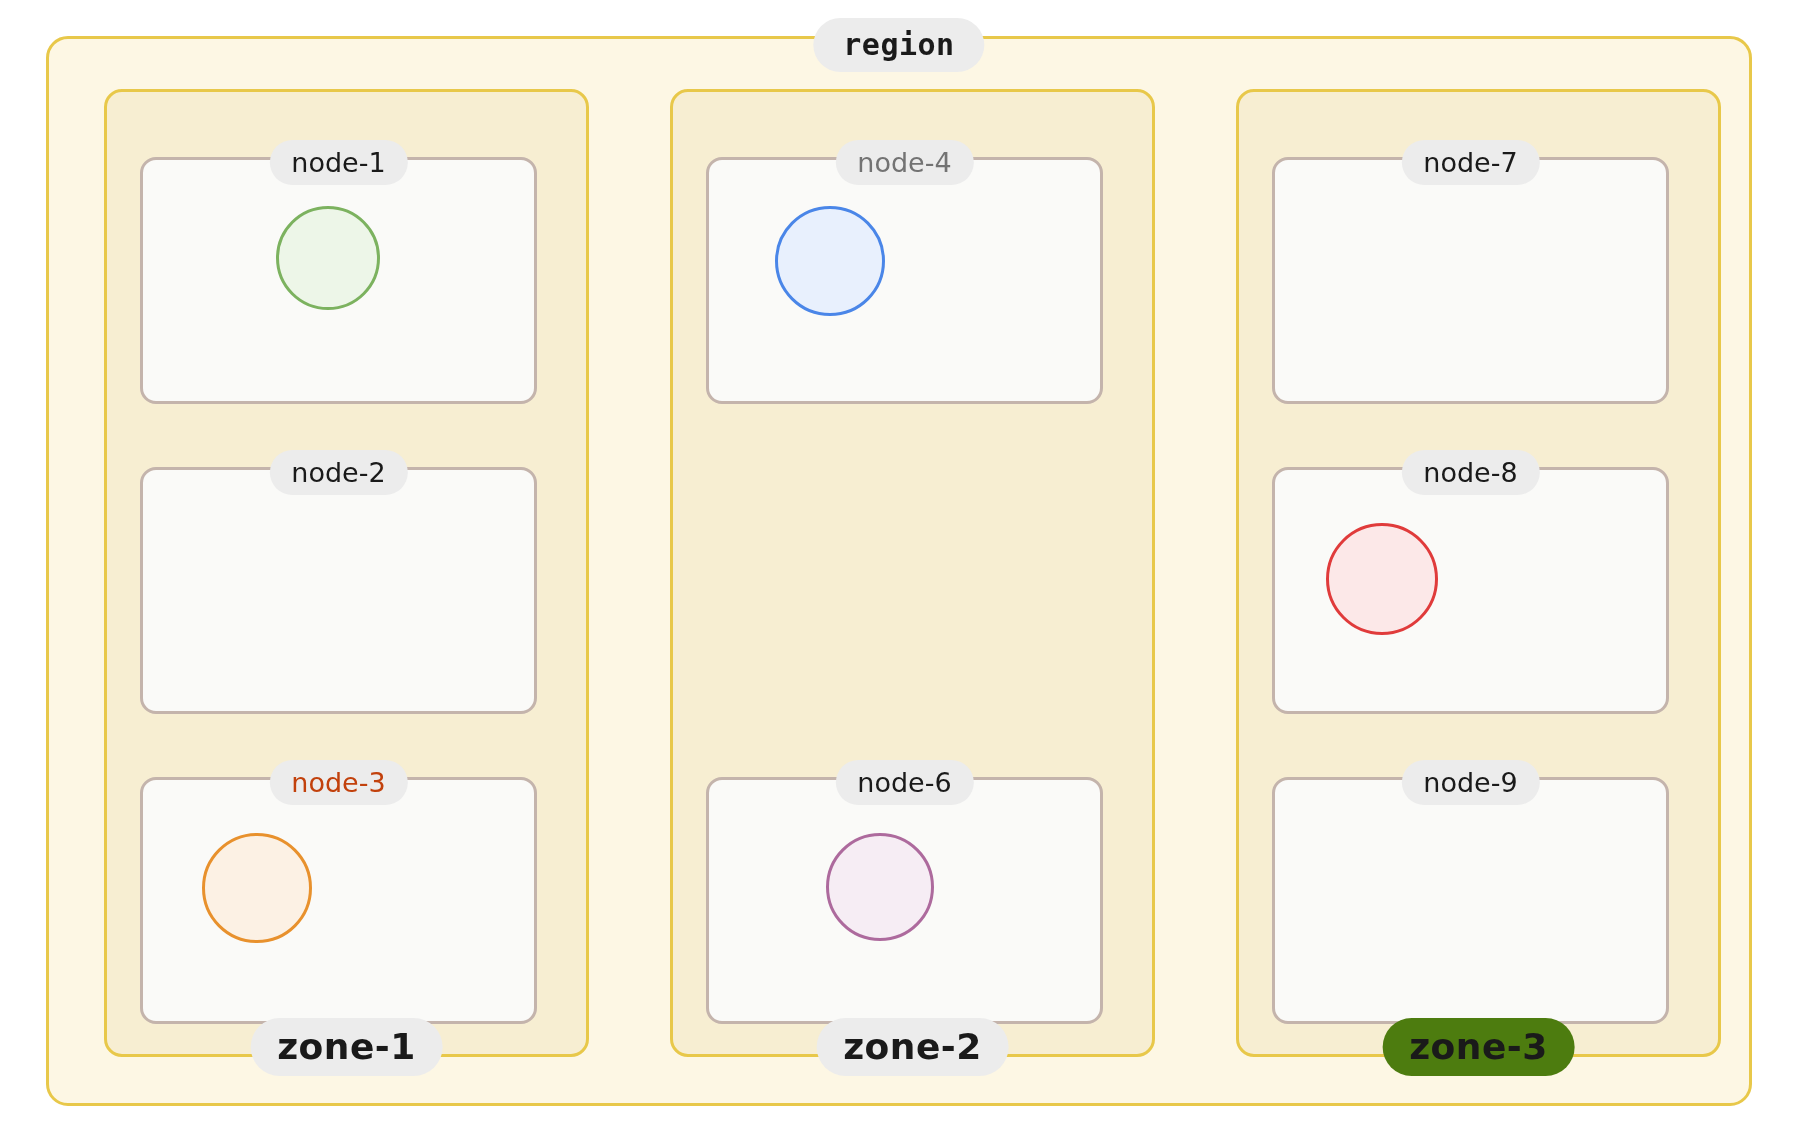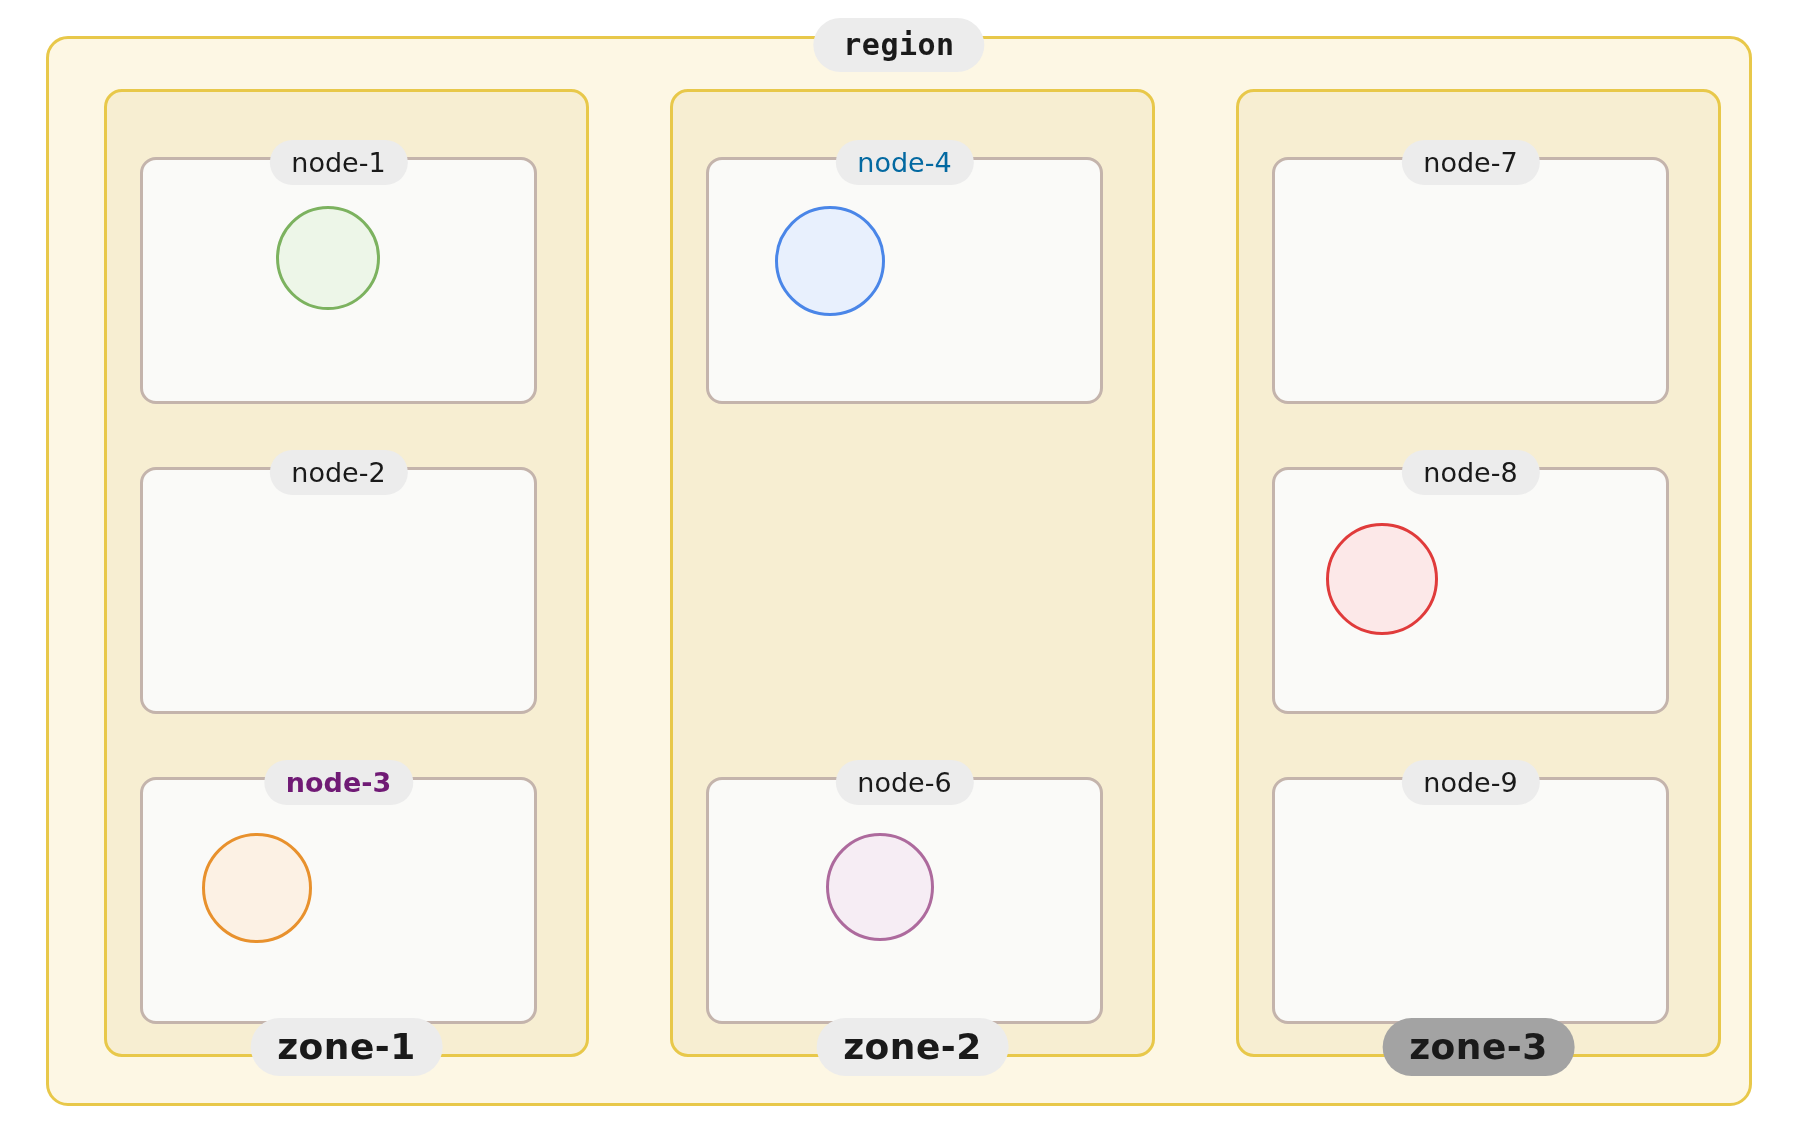--- a/index.html
+++ b/index.html
@@ -138,29 +138,29 @@
       <div class="zone z0" style="background: rgb(247, 238, 210); border-color: rgb(232, 200, 74);">
         <div class="node r0" style="background: rgb(250, 250, 248); border-color: rgb(196, 180, 172);">
           <div class="pill node-label" style="background: rgb(236, 236, 236); color: rgb(26, 26, 26);">node-1</div>
           <div class="node-shape" style="width: 104px; height: 104px; left: 34%; top: 19%; border-color: rgb(124, 178, 95); background: rgb(237, 246, 232);"></div>
         </div>
         <div class="node r1" style="background: rgb(250, 250, 248); border-color: rgb(196, 180, 172);">
           <div class="pill node-label" style="background: rgb(236, 236, 236); color: rgb(26, 26, 26);">node-2</div>
 
         </div>
         <div class="node r2" style="background: rgb(250, 250, 248); border-color: rgb(196, 180, 172);">
-          <div class="pill node-label" style="background: rgb(236, 236, 236); color: #701a75; font-weight: bold;">node-3</div>
+          <div class="pill node-label" style="background: rgb(236, 236, 236); color: #c2410c;">node-3</div>
           <div class="node-shape" style="width: 110px; height: 110px; left: 15%; top: 22%; border-color: rgb(232, 145, 45); background: rgb(252, 241, 228);"></div>
         </div>
         <div class="pill zone-label" style="background: rgb(236, 236, 236); color: rgb(26, 26, 26);">zone-1</div>
       </div>
 
       <div class="zone z1" style="background: rgb(247, 238, 210); border-color: rgb(232, 200, 74);">
         <div class="node r0" style="background: rgb(250, 250, 248); border-color: rgb(196, 180, 172);">
-          <div class="pill node-label" style="background: rgb(236, 236, 236); color: #0369a1;">node-4</div>
+          <div class="pill node-label" style="background: rgb(236, 236, 236); color: #737373;">node-4</div>
           <div class="node-shape" style="width: 110px; height: 110px; left: 17%; top: 19%; border-color: rgb(74, 134, 232); background: rgb(232, 240, 253);"></div>
         </div>
         <div class="node r2" style="background: rgb(250, 250, 248); border-color: rgb(196, 180, 172);">
           <div class="pill node-label" style="background: rgb(236, 236, 236); color: rgb(26, 26, 26);">node-6</div>
           <div class="node-shape" style="width: 108px; height: 108px; left: 30%; top: 22%; border-color: rgb(173, 106, 157); background: rgb(246, 237, 244);"></div>
         </div>
         <div class="pill zone-label" style="background: rgb(236, 236, 236); color: rgb(26, 26, 26);">zone-2</div>
       </div>
 
       <div class="zone z2" style="background: rgb(247, 238, 210); border-color: rgb(232, 200, 74);">
@@ -169,18 +169,18 @@
 
         </div>
         <div class="node r1" style="background: rgb(250, 250, 248); border-color: rgb(196, 180, 172);">
           <div class="pill node-label" style="background: rgb(236, 236, 236); color: rgb(26, 26, 26);">node-8</div>
           <div class="node-shape" style="width: 112px; height: 112px; left: 13%; top: 22%; border-color: rgb(224, 59, 59); background: rgb(252, 232, 232);"></div>
         </div>
         <div class="node r2" style="background: rgb(250, 250, 248); border-color: rgb(196, 180, 172); text-decoration: underline;">
           <div class="pill node-label" style="background: rgb(236, 236, 236); color: rgb(26, 26, 26);">node-9</div>
 
         </div>
-        <div class="pill zone-label" style="background: #a3a3a3; color: rgb(26, 26, 26);">zone-3</div>
+        <div class="pill zone-label" style="background: #4d7c0f; color: rgb(26, 26, 26);">zone-3</div>
       </div>
 
     </div>
   </div>
 </div>
 
 </body></html>

